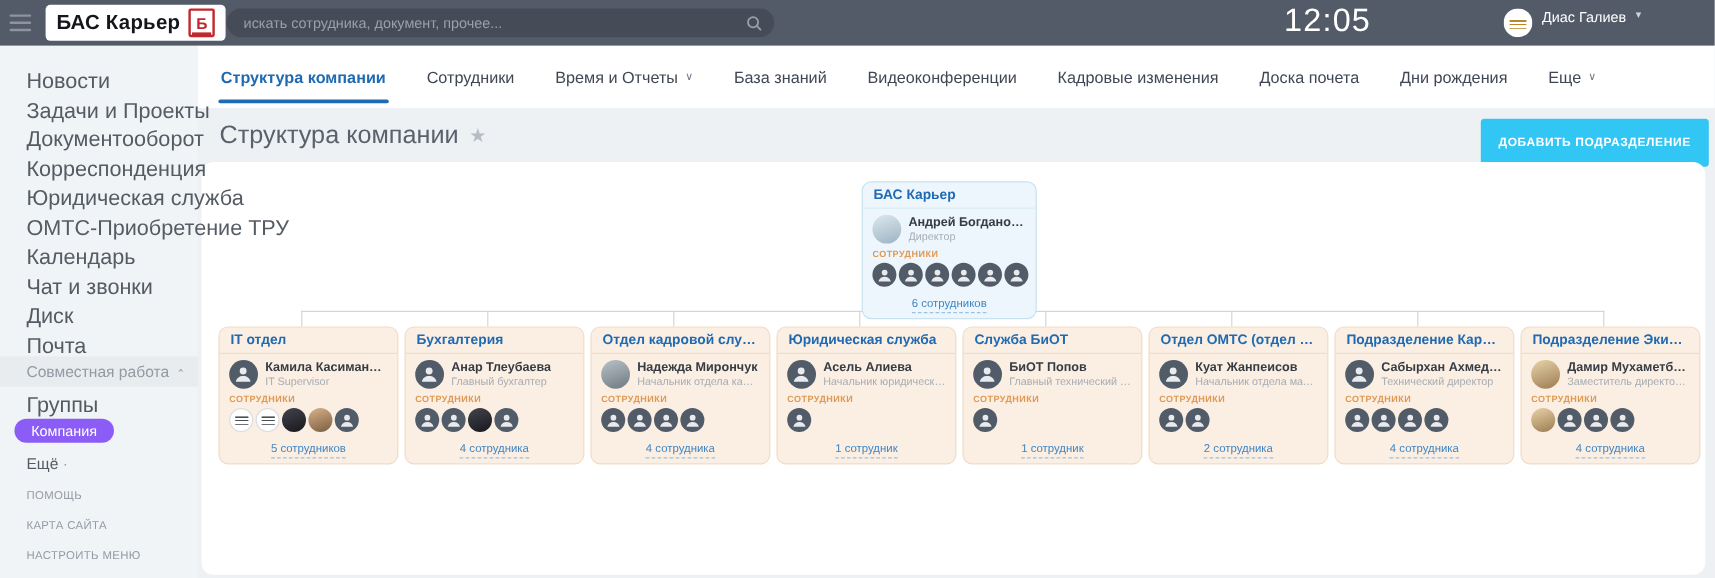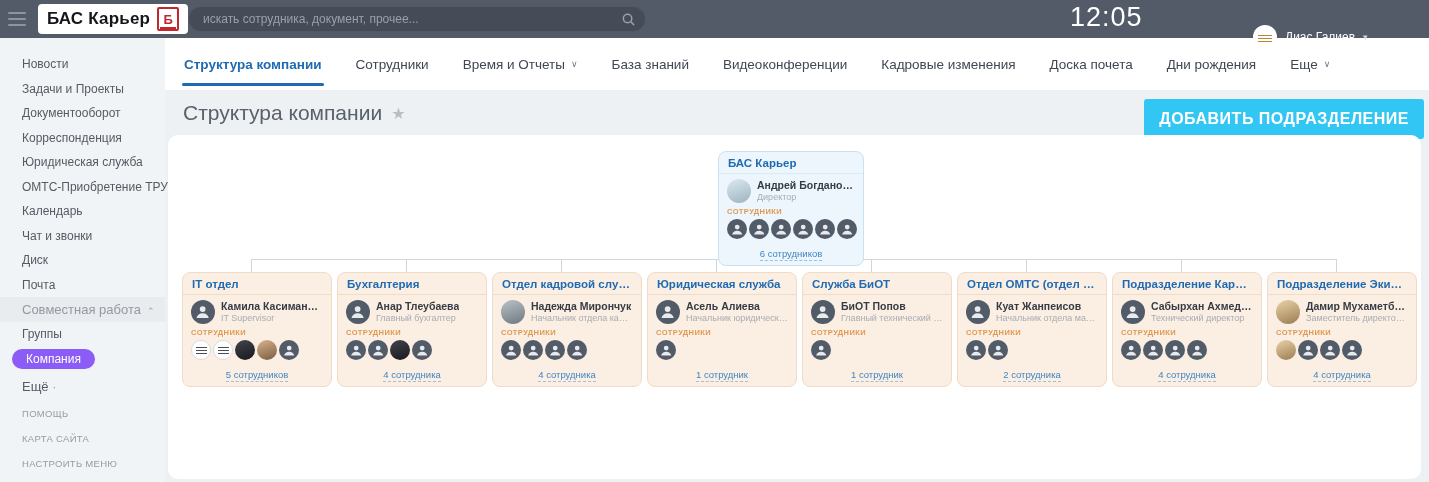--- a/index.html
+++ b/index.html
@@ -20,33 +20,33 @@
   .logo-mark i { font-style:normal; color:#c1272d; font-weight:bold; font-size:13px; line-height:1; }
   .logo-mark u { position:absolute; left:1px; right:1px; bottom:-1px; height:3px; background:#c1272d; }
   .search { position:absolute; left:188px; top:6px; width:458px; height:26px;
     background:rgba(0,0,0,.16); border:1px solid rgba(255,255,255,.07); border-radius:13px; }
   .search input { width:100%; height:100%; background:transparent; border:none; outline:none;
     color:#d4d8dd; font-size:12px; padding:0 32px 0 14px; font-family:inherit; }
   .search input::placeholder { color:#98a0aa; }
   .search svg { position:absolute; right:9px; top:5px; }
   .clock { position:absolute; left:1070px; top:2px; color:#fff; font-size:27px;
     font-weight:300; letter-spacing:1px; }
-  .user { position:absolute; left:1253px; top:25px; display:flex; align-items:center; gap:8px;
+  .user { position:absolute; left:1253px; top:7px; display:flex; align-items:flex-start; gap:8px;
     cursor:pointer; }
   .user-avatar { width:24px; height:24px; border-radius:50%; background:#fff; flex:none;
     background-image:repeating-linear-gradient(0deg,#b9882e 0 1px,transparent 1px 3px);
     background-size:14px 8px; background-position:center 9px; background-repeat:no-repeat; }
   .user-name { color:#fff; font-size:12px; }
   .user .caret { color:#cfd3d8; font-size:9px; }
 
   
   .sidebar { position:absolute; left:0; top:38px; width:165px; bottom:0; background:#f1f4f6;
     padding-top:14px; z-index:20; }
   .sidebar ul { list-style:none; }
-  .side-item { font-size:12px; color:#545b63; padding:5px 8px 5px 22px; height:24.5px;
+  .side-item { font-size:18px; color:#545b63; padding:5px 8px 5px 22px; height:24.5px;
     white-space:nowrap; cursor:pointer; }
   .side-section { font-size:13px; color:#939aa3; padding:5px 8px 5px 22px; height:24.5px;
     background:#e8ecef; cursor:pointer; }
   .side-section .caret { font-size:9px; color:#9aa1aa; margin-left:6px; }
   .side-pill-row { padding:3px 8px 3px 12px; height:24.5px; }
   .side-pill { display:inline-block; background:#8b5cf6; color:#fff; font-size:12px;
     padding:3px 14px; border-radius:12px; cursor:pointer; }
   .side-more { font-size:13px; color:#545b63; padding:8px 8px 5px 22px; cursor:pointer; }
   .side-more .dot { color:#9aa1aa; }
   .side-footer { position:absolute; left:0; bottom:6px; width:100%; }
@@ -62,21 +62,21 @@
   .tab.active { color:#1f6ab2; font-weight:bold; }
   .tab.active::after { content:""; position:absolute; left:15px; right:15px; bottom:4px;
     height:3px; background:#1f6ab2; border-radius:2px; }
 
   
   .title-row { position:absolute; left:183px; top:97px; right:5px; height:32px;
     display:flex; align-items:center; }
   .title-row h1 { font-size:21px; font-weight:normal; color:#59616c; }
   .title-row .star { color:#b6bdc4; font-size:16px; margin-left:9px; cursor:pointer; }
   .add-btn { position:absolute; right:0; top:2px; height:40px; background:#32c6f5;
-    border:none; border-radius:3px; color:#fff; font-size:16px; font-weight:bold;
+    border:none; border-radius:3px; color:#fff; font-size:10px; font-weight:bold;
     letter-spacing:.5px; padding:0 15px; cursor:pointer; font-family:inherit; }
 
   
   .panel { position:absolute; left:168px; top:135px; width:1253px; bottom:3px;
     background:#fff; border-radius:10px; }
   .orgchart { position:relative; width:100%; height:100%; }
   .connector { position:absolute; background:#d2d6da; }
 
   .card { position:absolute; border-radius:8px; border:1px solid; overflow:hidden; }
   .card.root { left:550px; top:16px; width:146px; background:#edf6fc; border-color:#c9e2f1; z-index:2; }

